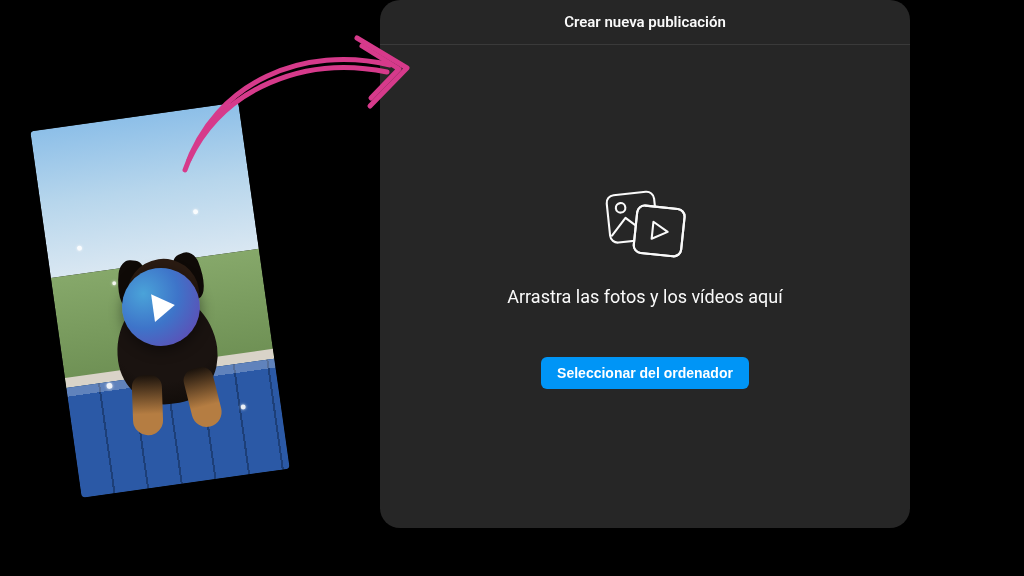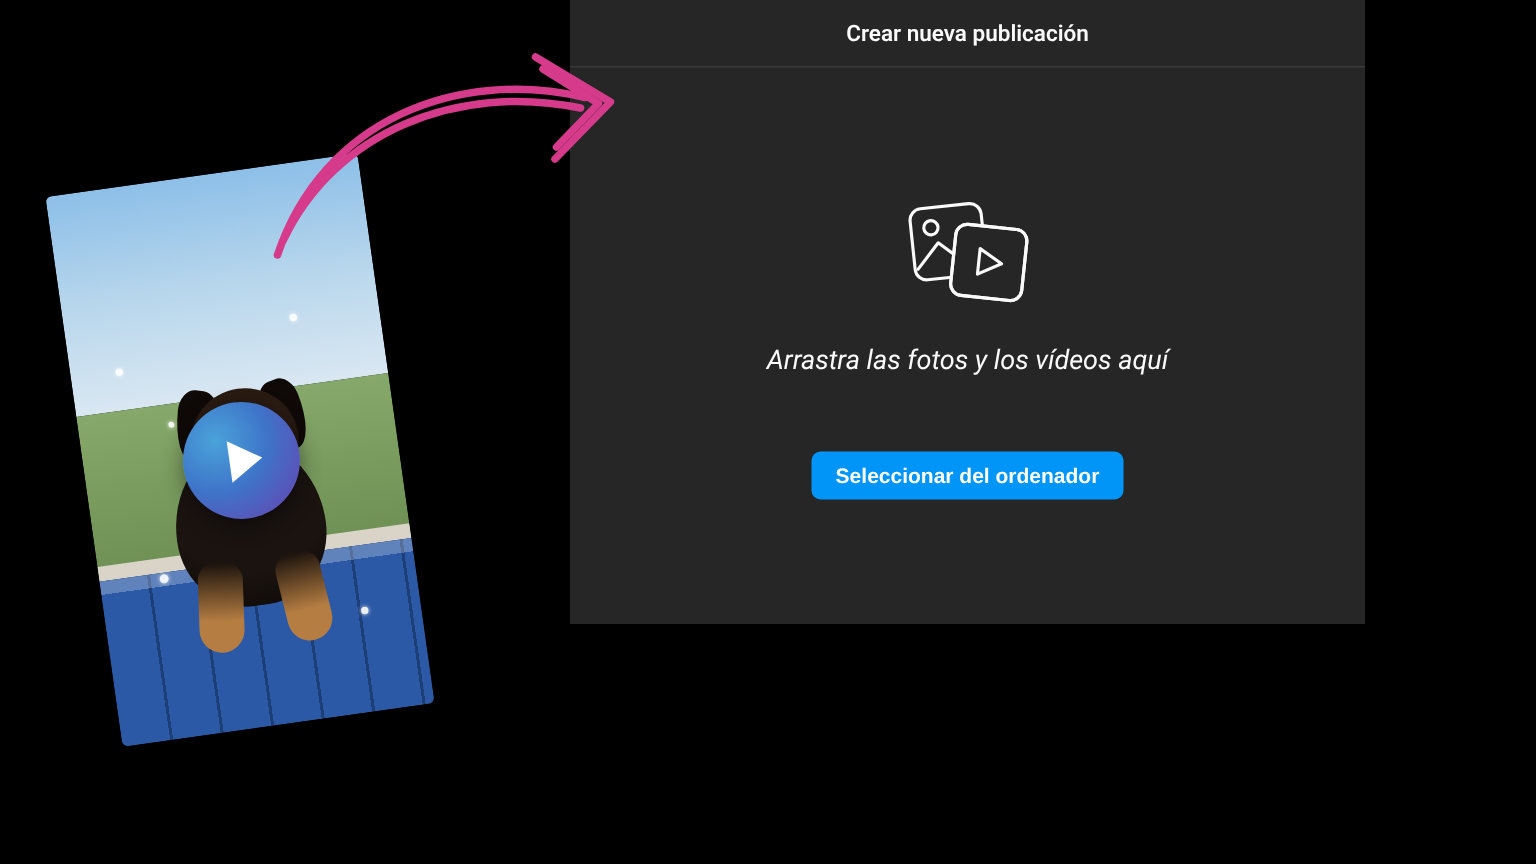--- a/index.html
+++ b/index.html
@@ -12,23 +12,23 @@
     overflow: hidden;
     position: relative;
   }
 
   
   .modal {
     position: absolute;
     left: 380px;
     top: 0px;
     width: 530px;
-    height: 416px;
+    height: 528px;
     background: #262626;
-    border-radius: 0;
+    border-radius: 20px;
     overflow: hidden;
     display: flex;
     flex-direction: column;
   }
   .modal-header {
     flex: 0 0 44px;
     border-bottom: 1px solid #3a3a3a;
     display: flex;
     align-items: center;
     justify-content: center;
@@ -46,21 +46,20 @@
   }
   .media-icon svg {
     width: 96px;
     height: 80px;
   }
   .drop-text {
     color: #fafafa;
     font-size: 18px;
     font-weight: 400;
     text-align: center;
-    font-style: italic;
   }
   .select-btn {
     background: #0095f6;
     color: #fff;
     border: none;
     border-radius: 6px;
     padding: 8px 16px;
     font-size: 14px;
     font-weight: 600;
     cursor: pointer;

